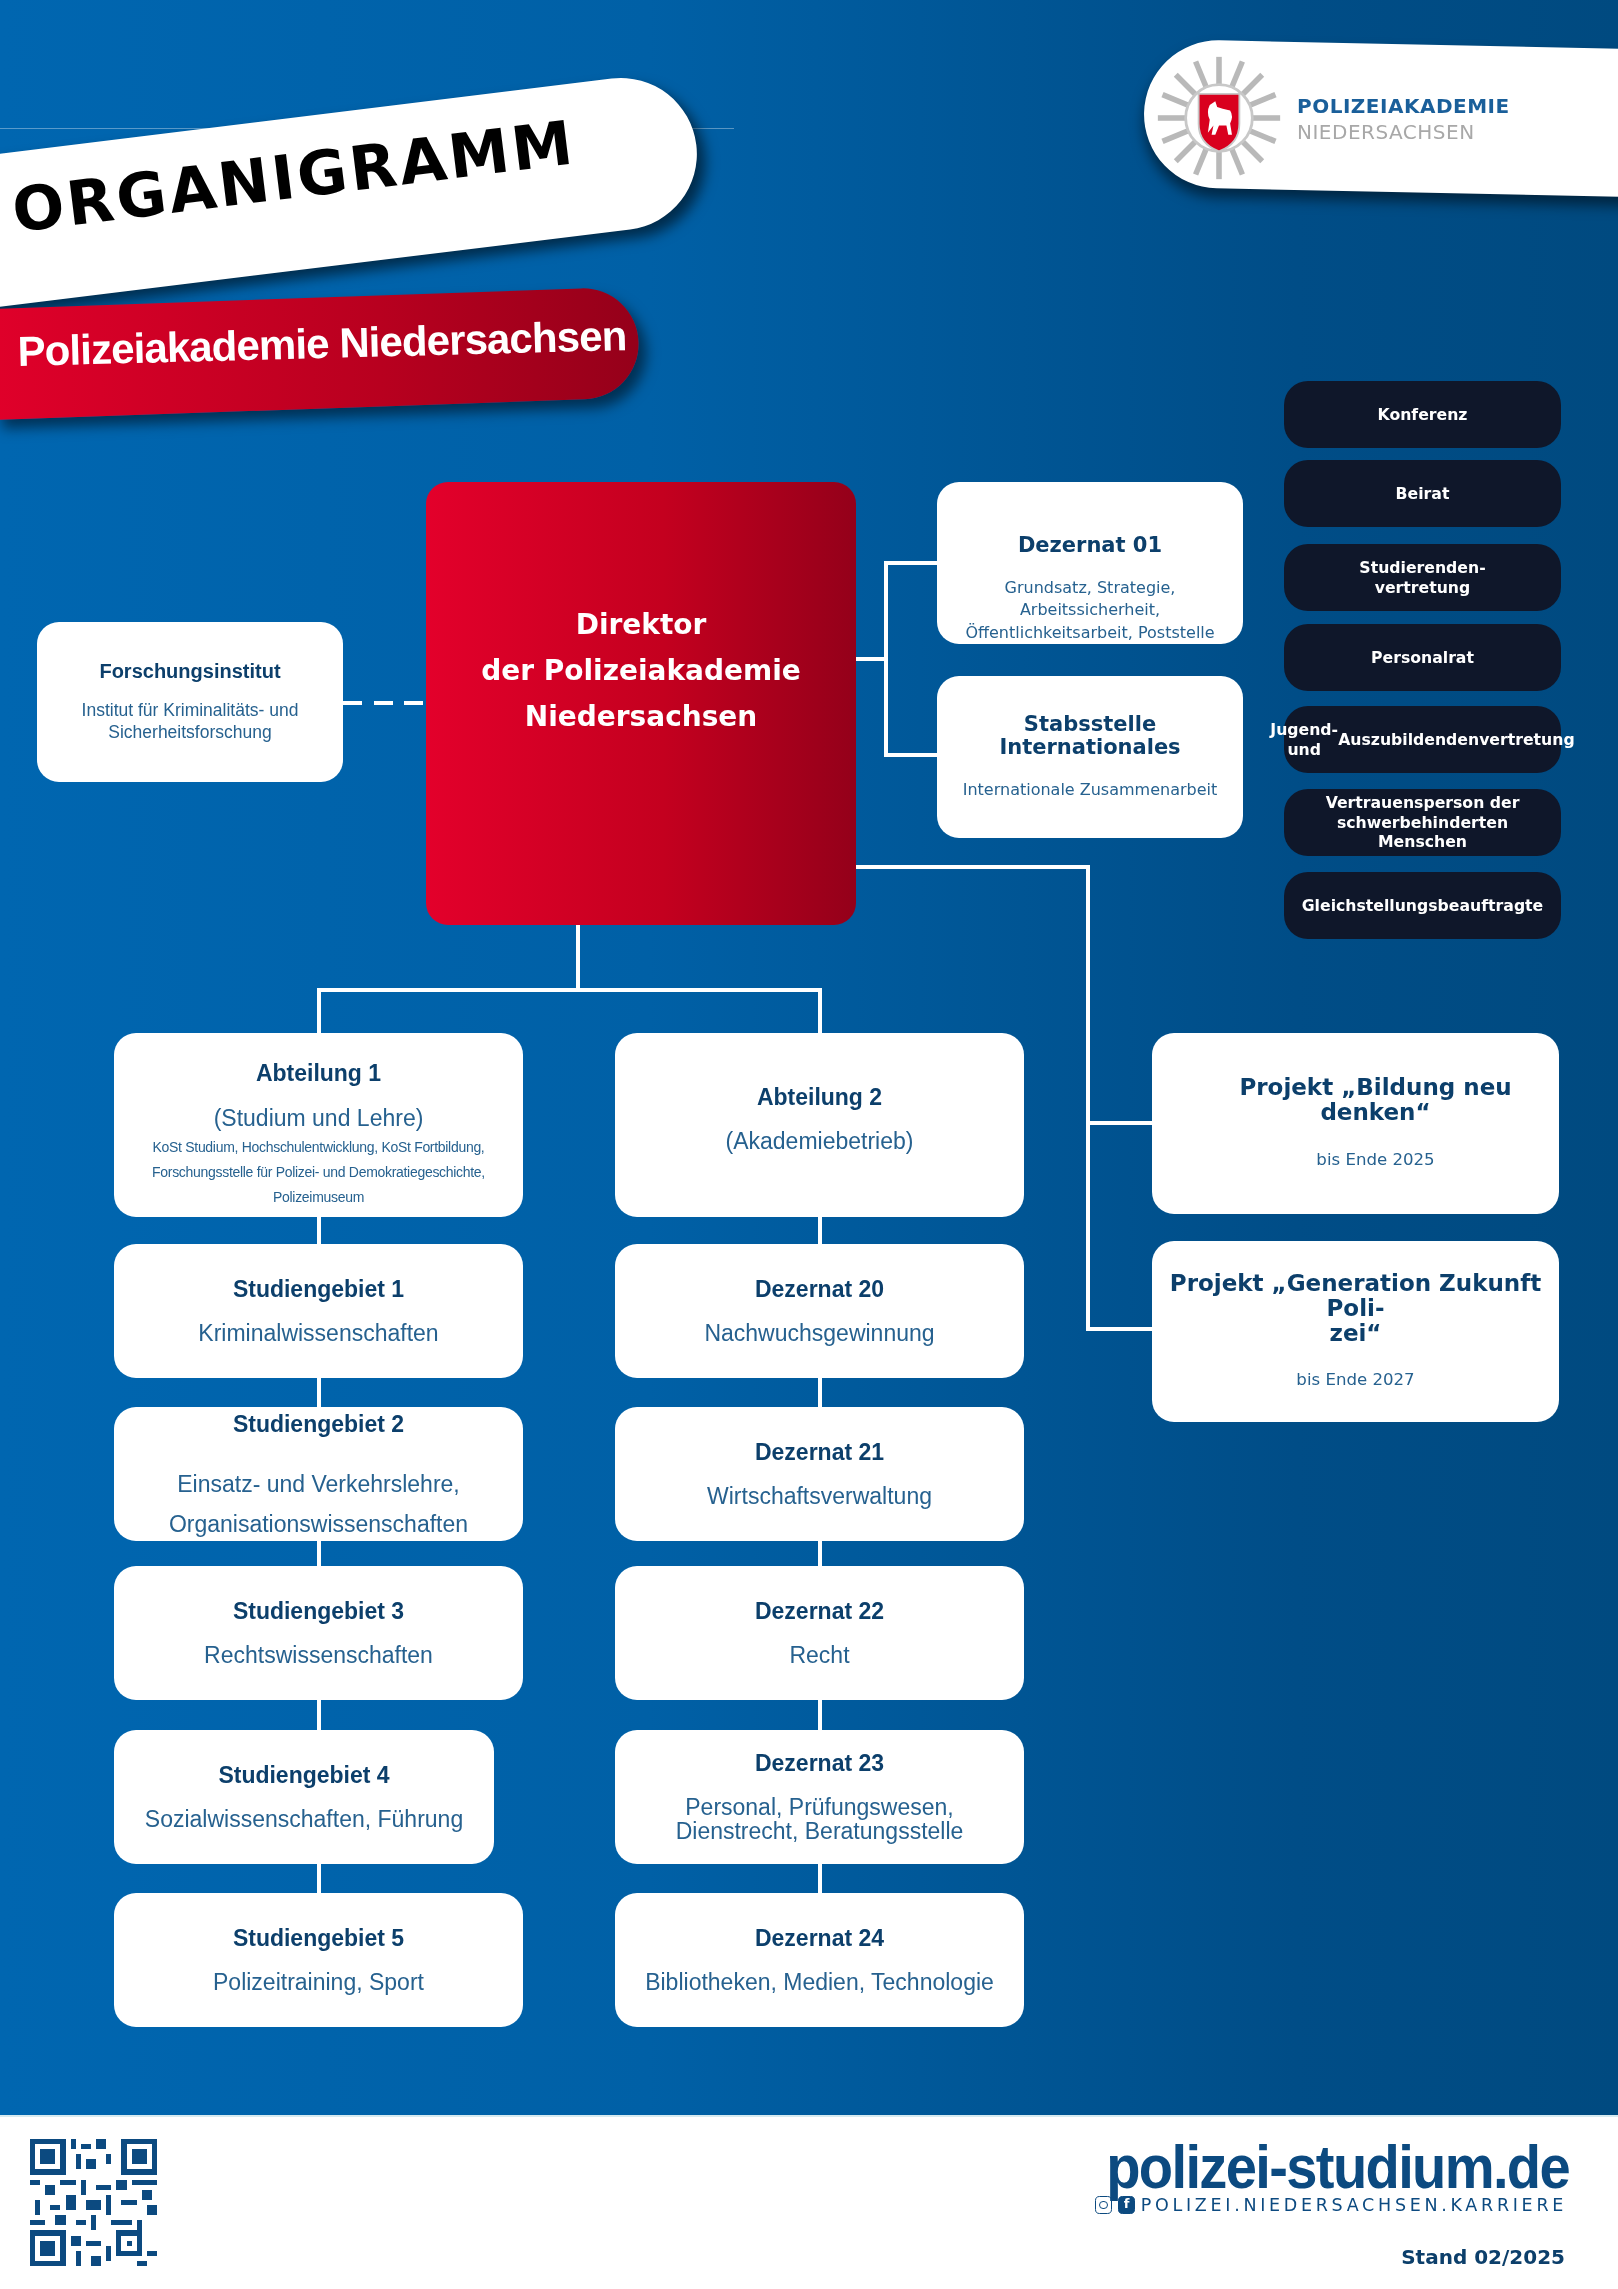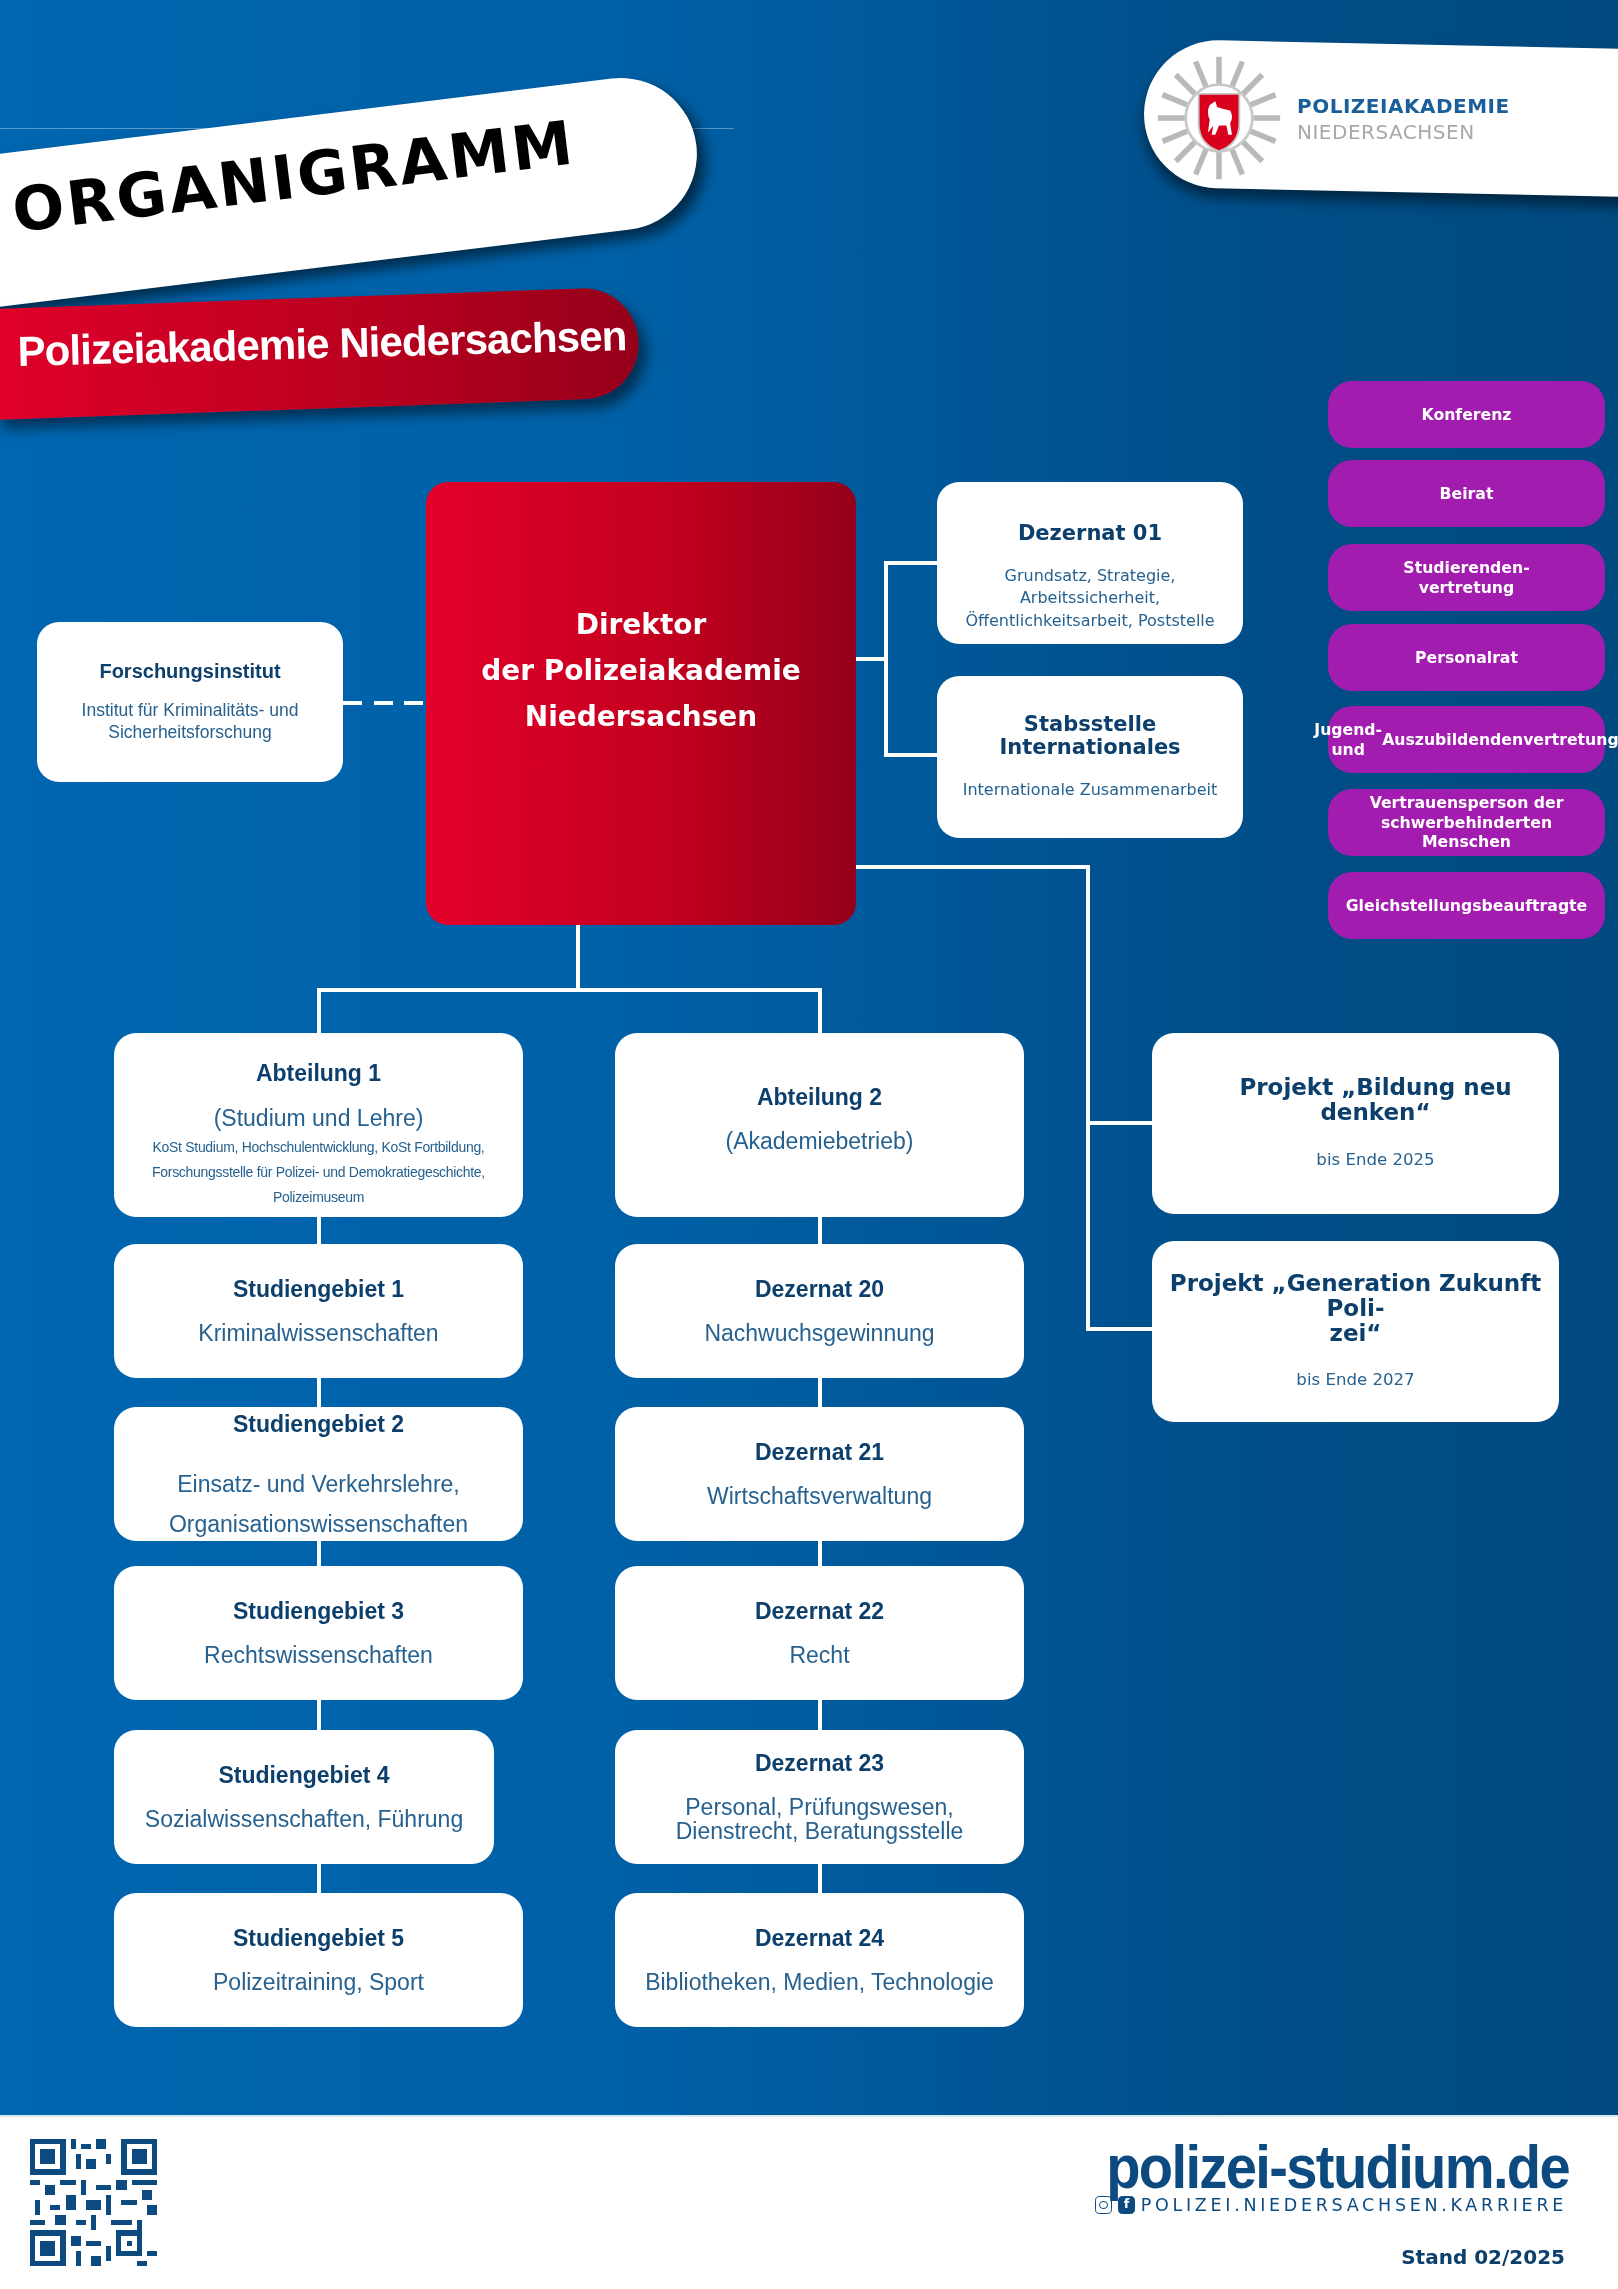--- a/index.html
+++ b/index.html
@@ -104,22 +104,22 @@
     display: flex; flex-direction: column; align-items: center; justify-content: center;
     color: #fff; text-align: center;
     padding-bottom: 65px;
   }
   .director span {
     font-family: "DejaVu Sans", sans-serif; font-weight: bold;
     font-size: 28px; line-height: 46px;
   }
 
   .gray {
-    position: absolute; left: 1328px; width: 277px; height: 67px;
-    background: #a21caf; border-radius: 24px;
+    position: absolute; left: 1284px; width: 277px; height: 67px;
+    background: #0f172a; border-radius: 24px;
     display: flex; align-items: center; justify-content: center; text-align: center;
     font-family: "DejaVu Sans", sans-serif; font-weight: bold; font-size: 15.7px;
     color: #ffffff; line-height: 1.25; padding: 0 7.4px;
   }
 
   .line { position: absolute; background: #ffffff; }
   .dash { position: absolute; height: 3.7px; background: #fff; width: 18.5px; }
 
   
   .qr { position: absolute; left: 29.5px; top: 2139px; width: 127px; height: 127px; }
@@ -209,21 +209,21 @@
   <div class="s sm" style="font-family:'Liberation Sans',sans-serif; font-size:17.5px; line-height:1.3;">Institut für Kriminalitäts- und</div>
   <div class="s sm" style="font-family:'Liberation Sans',sans-serif; font-size:17.5px; margin-top:0; line-height:1.3;">Sicherheitsforschung</div>
 </div>
 
 <div class="director">
   <span>Direktor</span>
   <span>der Polizeiakademie</span>
   <span>Niedersachsen</span>
 </div>
 
-<div class="box" style="left:937px; top:482px; width:306px; height:162px; justify-content:center; padding-top:28px;">
+<div class="box" style="left:937px; top:482px; width:306px; height:162px; justify-content:flex-end; padding-top:28px;">
   <div class="t">Dezernat 01</div>
   <div class="s sm" style="font-size:16px; margin-top:20px; line-height:1.4;">Grundsatz, Strategie, Arbeitssicherheit,</div>
   <div class="s sm" style="font-size:16px; margin-top:0; line-height:1.4;">Öffentlichkeitsarbeit, Poststelle</div>
 </div>
 <div class="box" style="left:937px; top:676px; width:306px; height:162px;">
   <div class="t">Stabsstelle Internationales</div>
   <div class="s sm" style="font-size:16px; margin-top:18.5px;">Internationale Zusammenarbeit</div>
 </div>
 
 <div class="gray" style="top:381px;">

